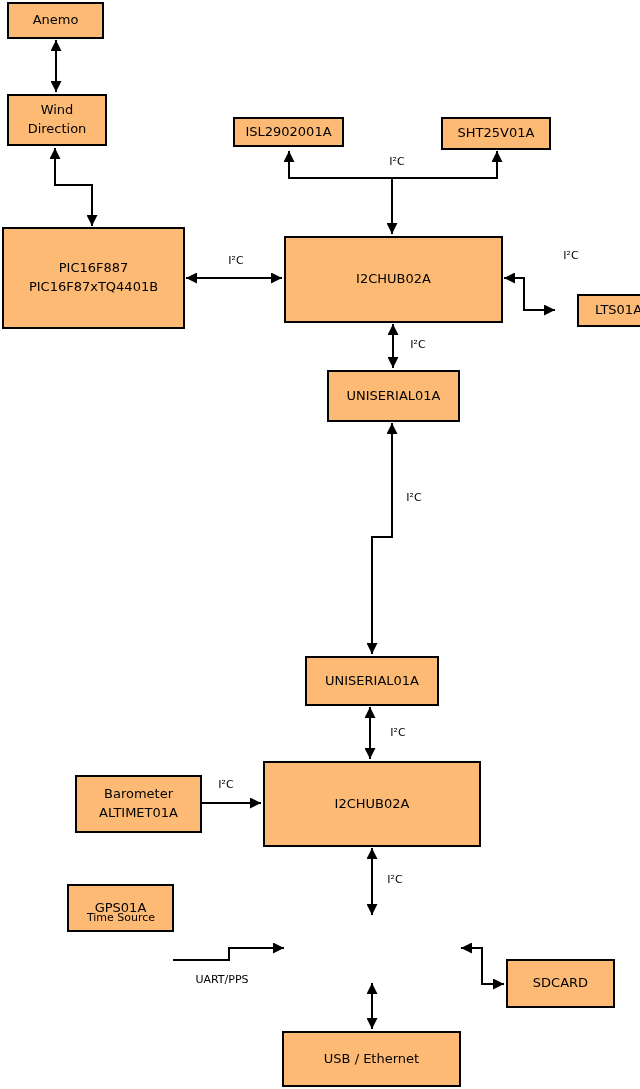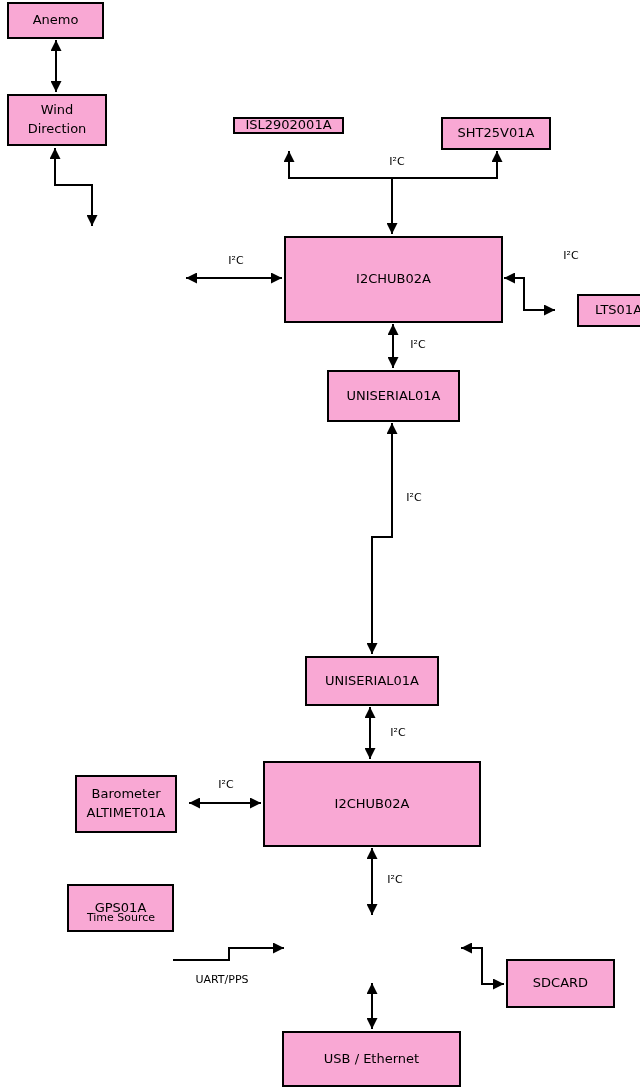--- a/index.html
+++ b/index.html
@@ -20,21 +20,21 @@
     position: absolute;
     left: 0;
     top: 0;
     width: 640px;
     height: 1089px;
   }
   .node {
     position: absolute;
     box-sizing: border-box;
     border: 2px solid #000000;
-    background: #f9a8d4;
+    background: #fdba74;
     display: flex;
     align-items: center;
     justify-content: center;
     text-align: center;
     white-space: pre-line;
     font-size: 13px;
     line-height: 1.45;
   }
   .edge-label {
     position: absolute;
@@ -68,28 +68,30 @@
       <path d="M372,848 L372,915" marker-start="url(#arrow)" marker-end="url(#arrow)"></path>
       <path d="M173,960 L229,960 L229,948 L284,948" marker-end="url(#arrow)"></path>
       <path d="M461,948 L482,948 L482,984 L504,984" marker-start="url(#arrow)" marker-end="url(#arrow)"></path>
       <path d="M372,983 L372,1029" marker-start="url(#arrow)" marker-end="url(#arrow)"></path>
     </g>
   </svg>
 
   <div class="node" style="left:7px;   top:2px;   width:97px;  height:37px;">Anemo</div>
   <div class="node" style="left:7px;   top:94px;  width:100px; height:52px;">Wind
 Direction</div>
-  <div class="node" style="left:233px; top:117px; width:111px; height:17px;">ISL2902001A</div>
+  <div class="node" style="left:2px;   top:227px; width:183px; height:102px;">PIC16F887
+PIC16F87xTQ4401B</div>
+  <div class="node" style="left:233px; top:117px; width:111px; height:30px;">ISL2902001A</div>
   <div class="node" style="left:441px; top:117px; width:110px; height:33px;">SHT25V01A</div>
   <div class="node" style="left:284px; top:236px; width:219px; height:87px;">I2CHUB02A</div>
   <div class="node" style="left:557px; top:294px; width:83px;  height:33px;margin-left:20px;">LTS01A</div>
   <div class="node" style="left:327px; top:370px; width:133px; height:52px;">UNISERIAL01A</div>
   <div class="node" style="left:305px; top:656px; width:134px; height:50px;">UNISERIAL01A</div>
   <div class="node" style="left:263px; top:761px; width:218px; height:86px;">I2CHUB02A</div>
-  <div class="node" style="left:75px;  top:775px; width:102px; height:58px;">Barometer
+  <div class="node" style="left:75px;  top:775px; width:127px; height:58px;">Barometer
 ALTIMET01A</div>
   <div class="node" style="left:67px;  top:884px; width:107px; height:48px;">GPS01A</div>
   <div class="node" style="left:506px; top:959px; width:109px; height:49px;">SDCARD</div>
   <div class="node" style="left:282px; top:1031px; width:179px; height:56px;">USB / Ethernet</div>
 
   <span class="edge-label" style="left:397px; top:161px;">I²C</span>
   <span class="edge-label" style="left:236px; top:260px;">I²C</span>
   <span class="edge-label" style="left:571px; top:255px;">I²C</span>
   <span class="edge-label" style="left:418px; top:344px;">I²C</span>
   <span class="edge-label" style="left:414px; top:497px;">I²C</span>

